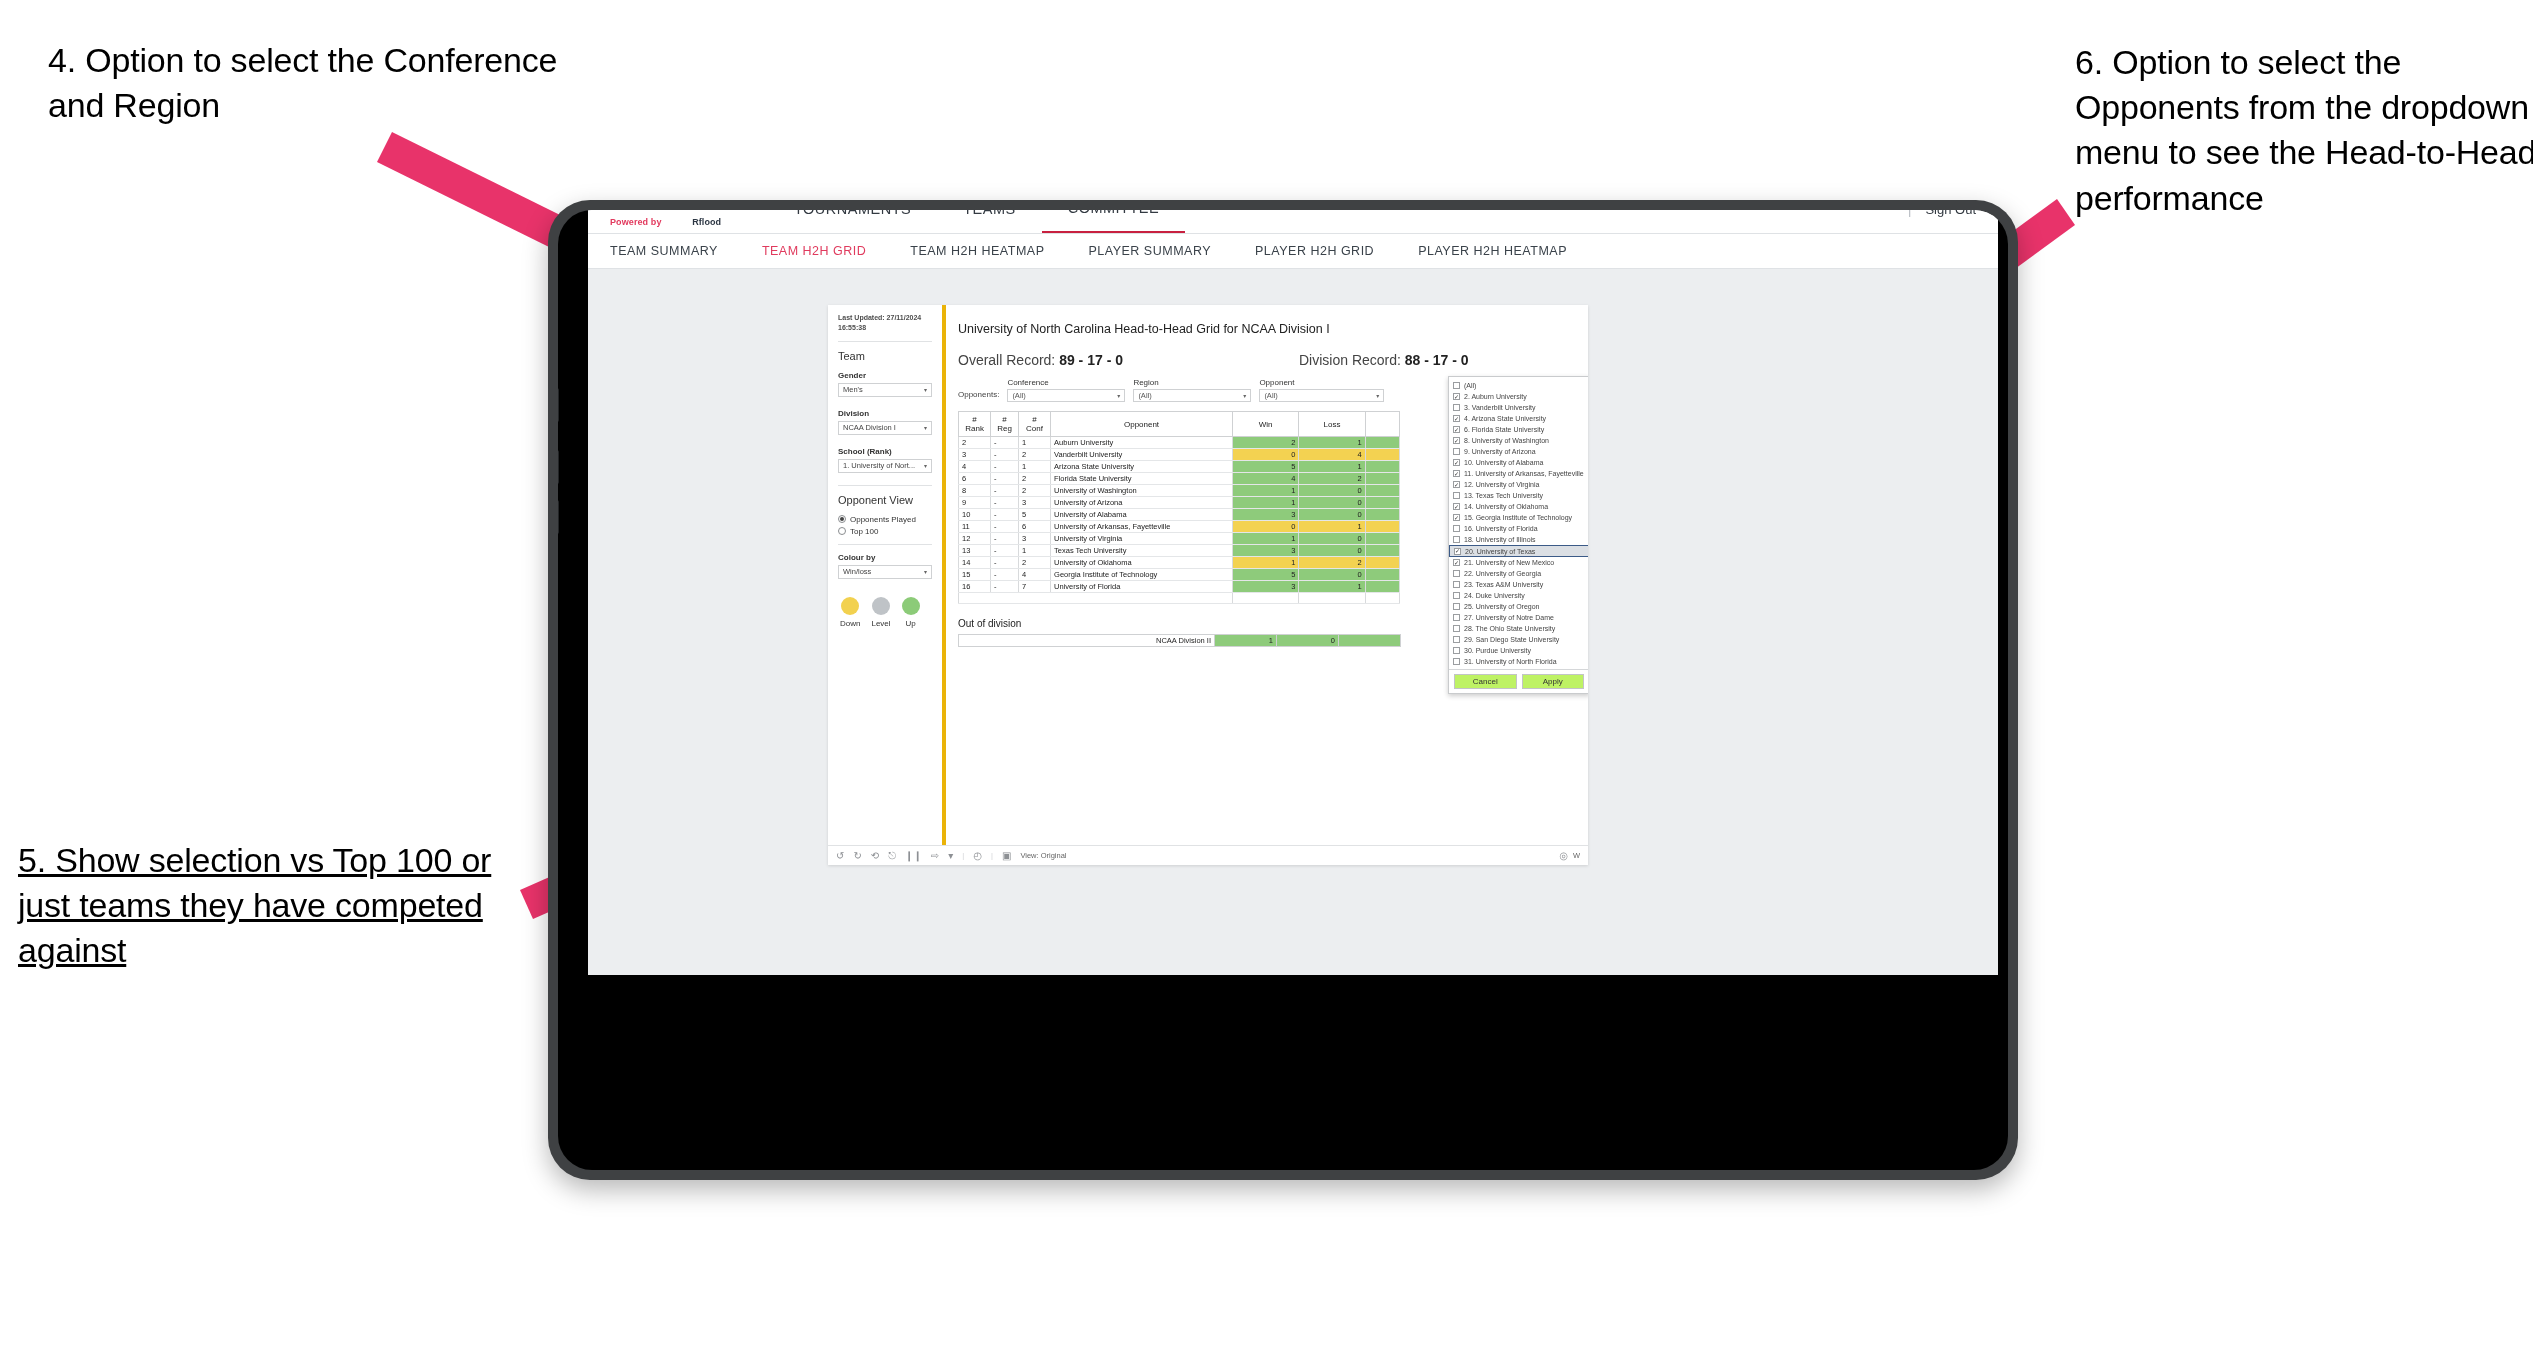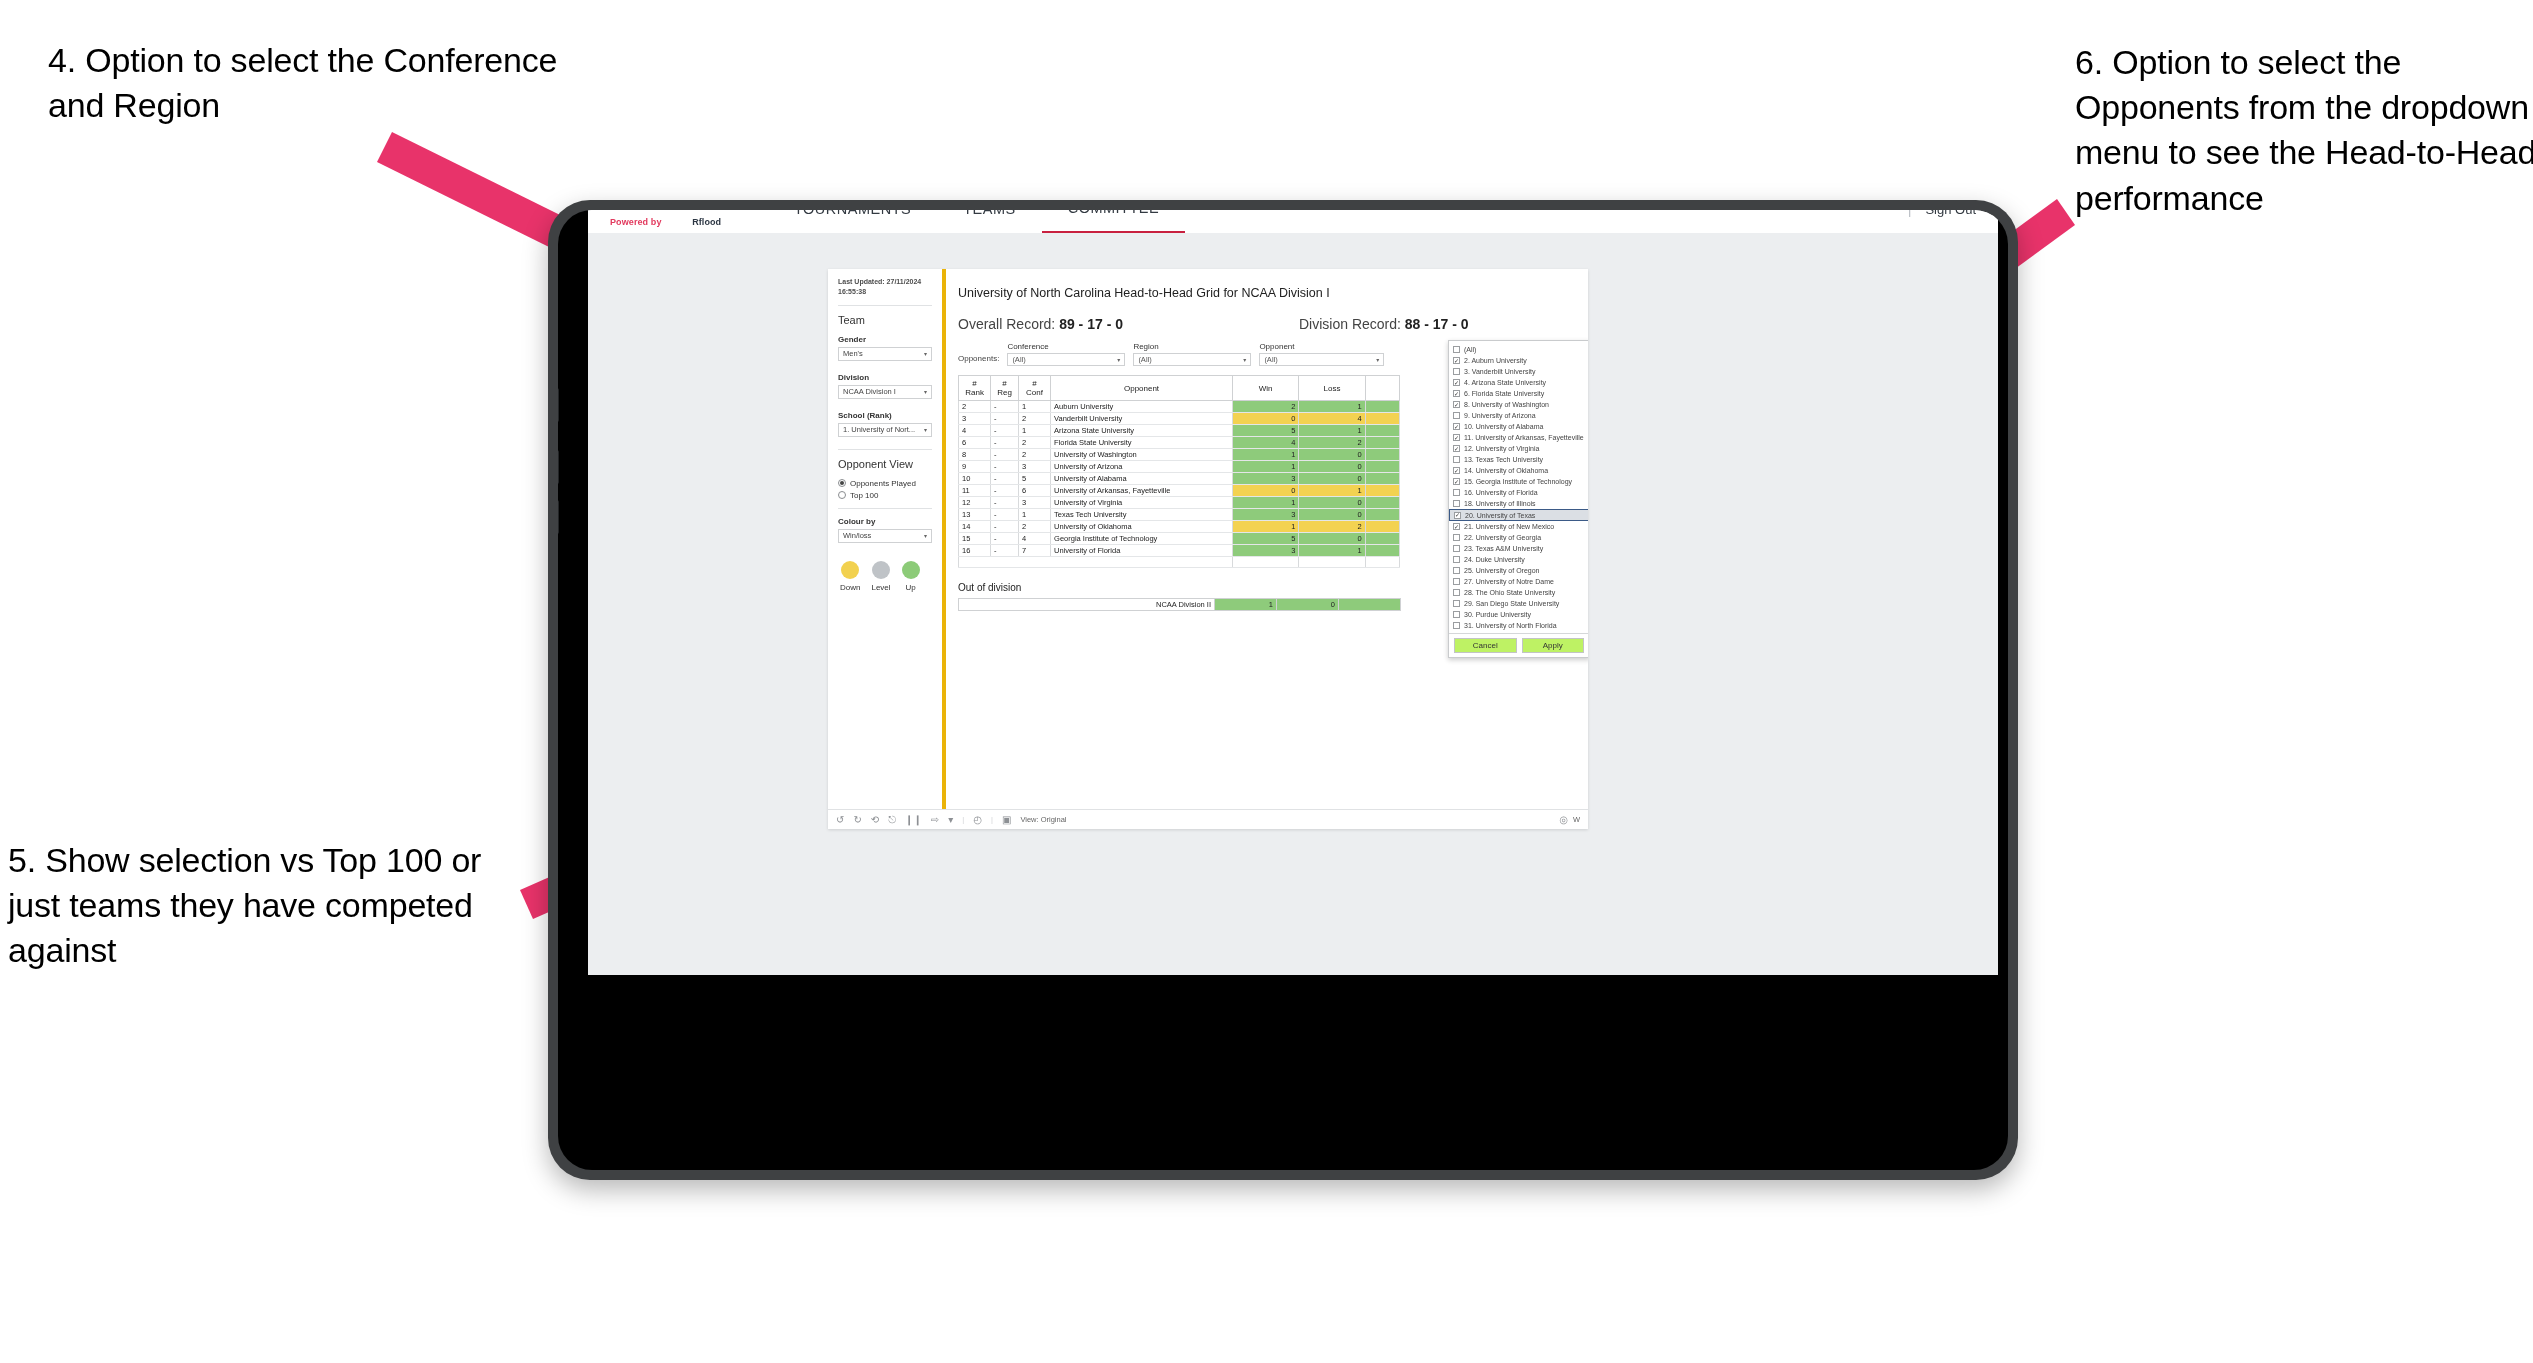--- a/index.html
+++ b/index.html
@@ -16,21 +16,21 @@
   .annot {
     position:absolute;
     color:#000;
     font-family:"Liberation Sans", sans-serif;
     font-size:34px;
     line-height:1.33;
     font-weight:400;
     letter-spacing:-0.2px;
   }
   #annot-4 { left:48px; top:38px;  width:530px; }
-  #annot-5 { left:8px; top:838px; width:520px; }
+  #annot-5 { left:18px; top:838px; width:520px;text-decoration:underline; }
   #annot-6 { left:2075px; top:40px; width:470px; }
 
   .arrow-svg { position:absolute; left:0; top:0; width:2533px; height:1363px; pointer-events:none; }
 
   
   #tablet {
     position:absolute;
     left:548px; top:200px;
     width:1470px; height:980px;
     border-radius:42px;
@@ -252,20 +252,28 @@
           <div class="topnav-item">TOURNAMENTS</div>
           <div class="topnav-item">TEAMS</div>
           <div class="topnav-item active">COMMITTEE</div>
         </div>
         <div class="topnav-right">
           <span class="sep">|</span>
           <span>Sign Out</span>
         </div>
       </div>
 
+      <div class="subnav">
+        <div class="subnav-item">TEAM SUMMARY</div>
+        <div class="subnav-item active">TEAM H2H GRID</div>
+        <div class="subnav-item">TEAM H2H HEATMAP</div>
+        <div class="subnav-item">PLAYER SUMMARY</div>
+        <div class="subnav-item">PLAYER H2H GRID</div>
+        <div class="subnav-item">PLAYER H2H HEATMAP</div>
+      </div>
 
       <div id="canvas">
         <div id="viz">
 
           <div id="fpane">
             <div class="updated">
               <div>Last Updated: 27/11/2024</div>
               <div>16:55:38</div>
             </div>
             <div class="hr"></div>

